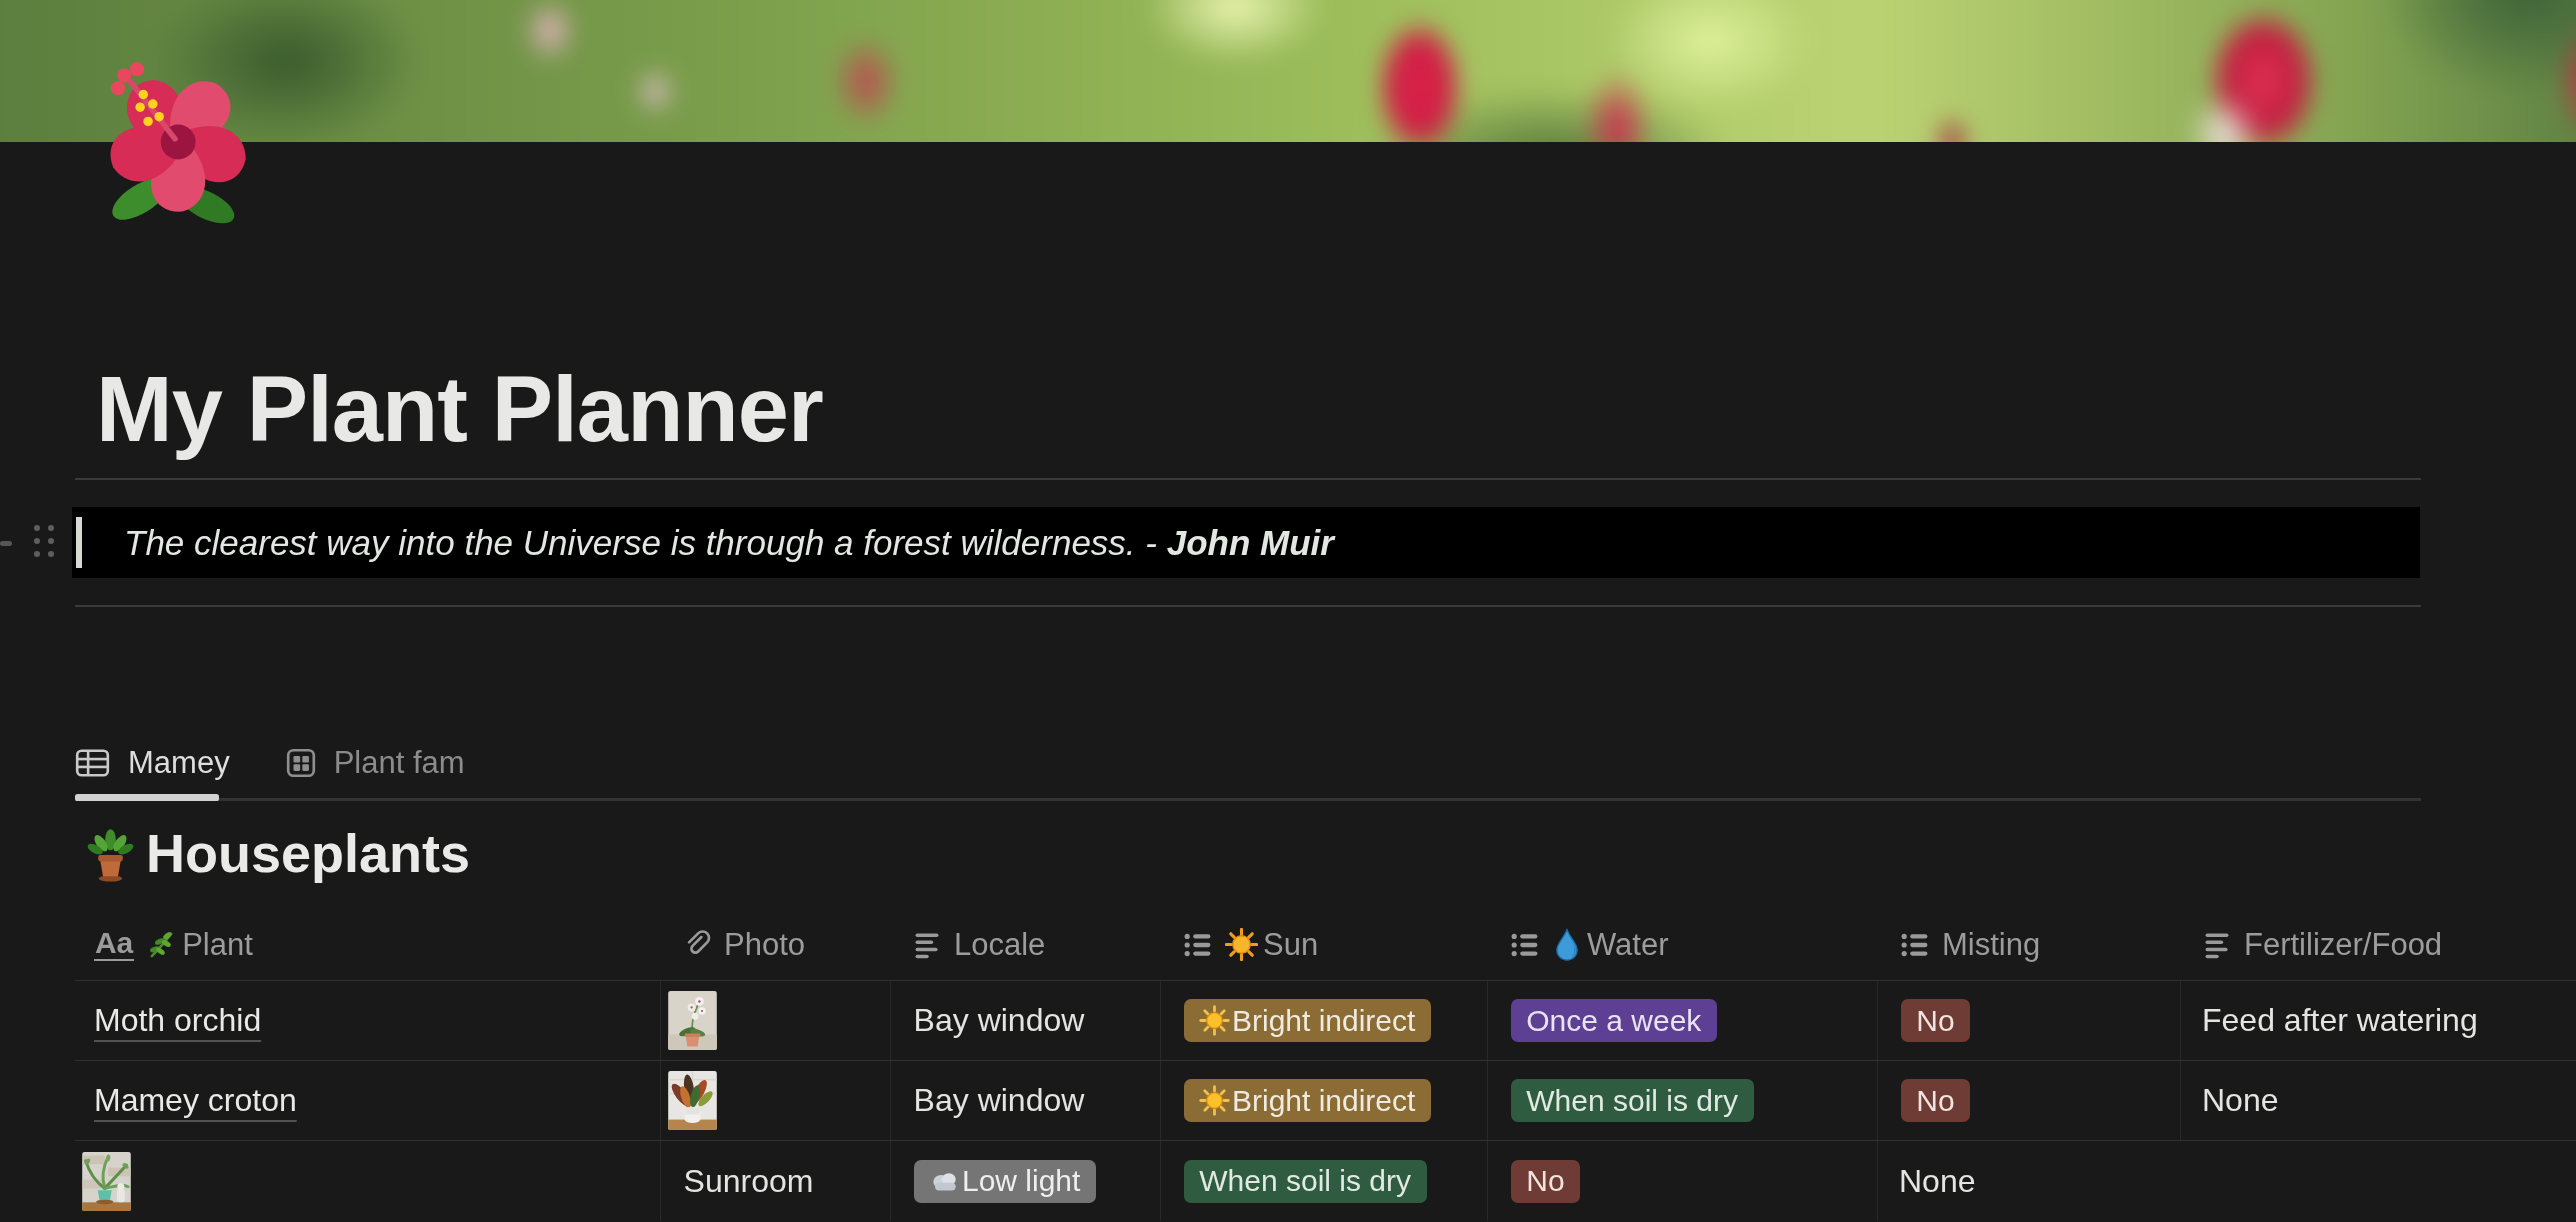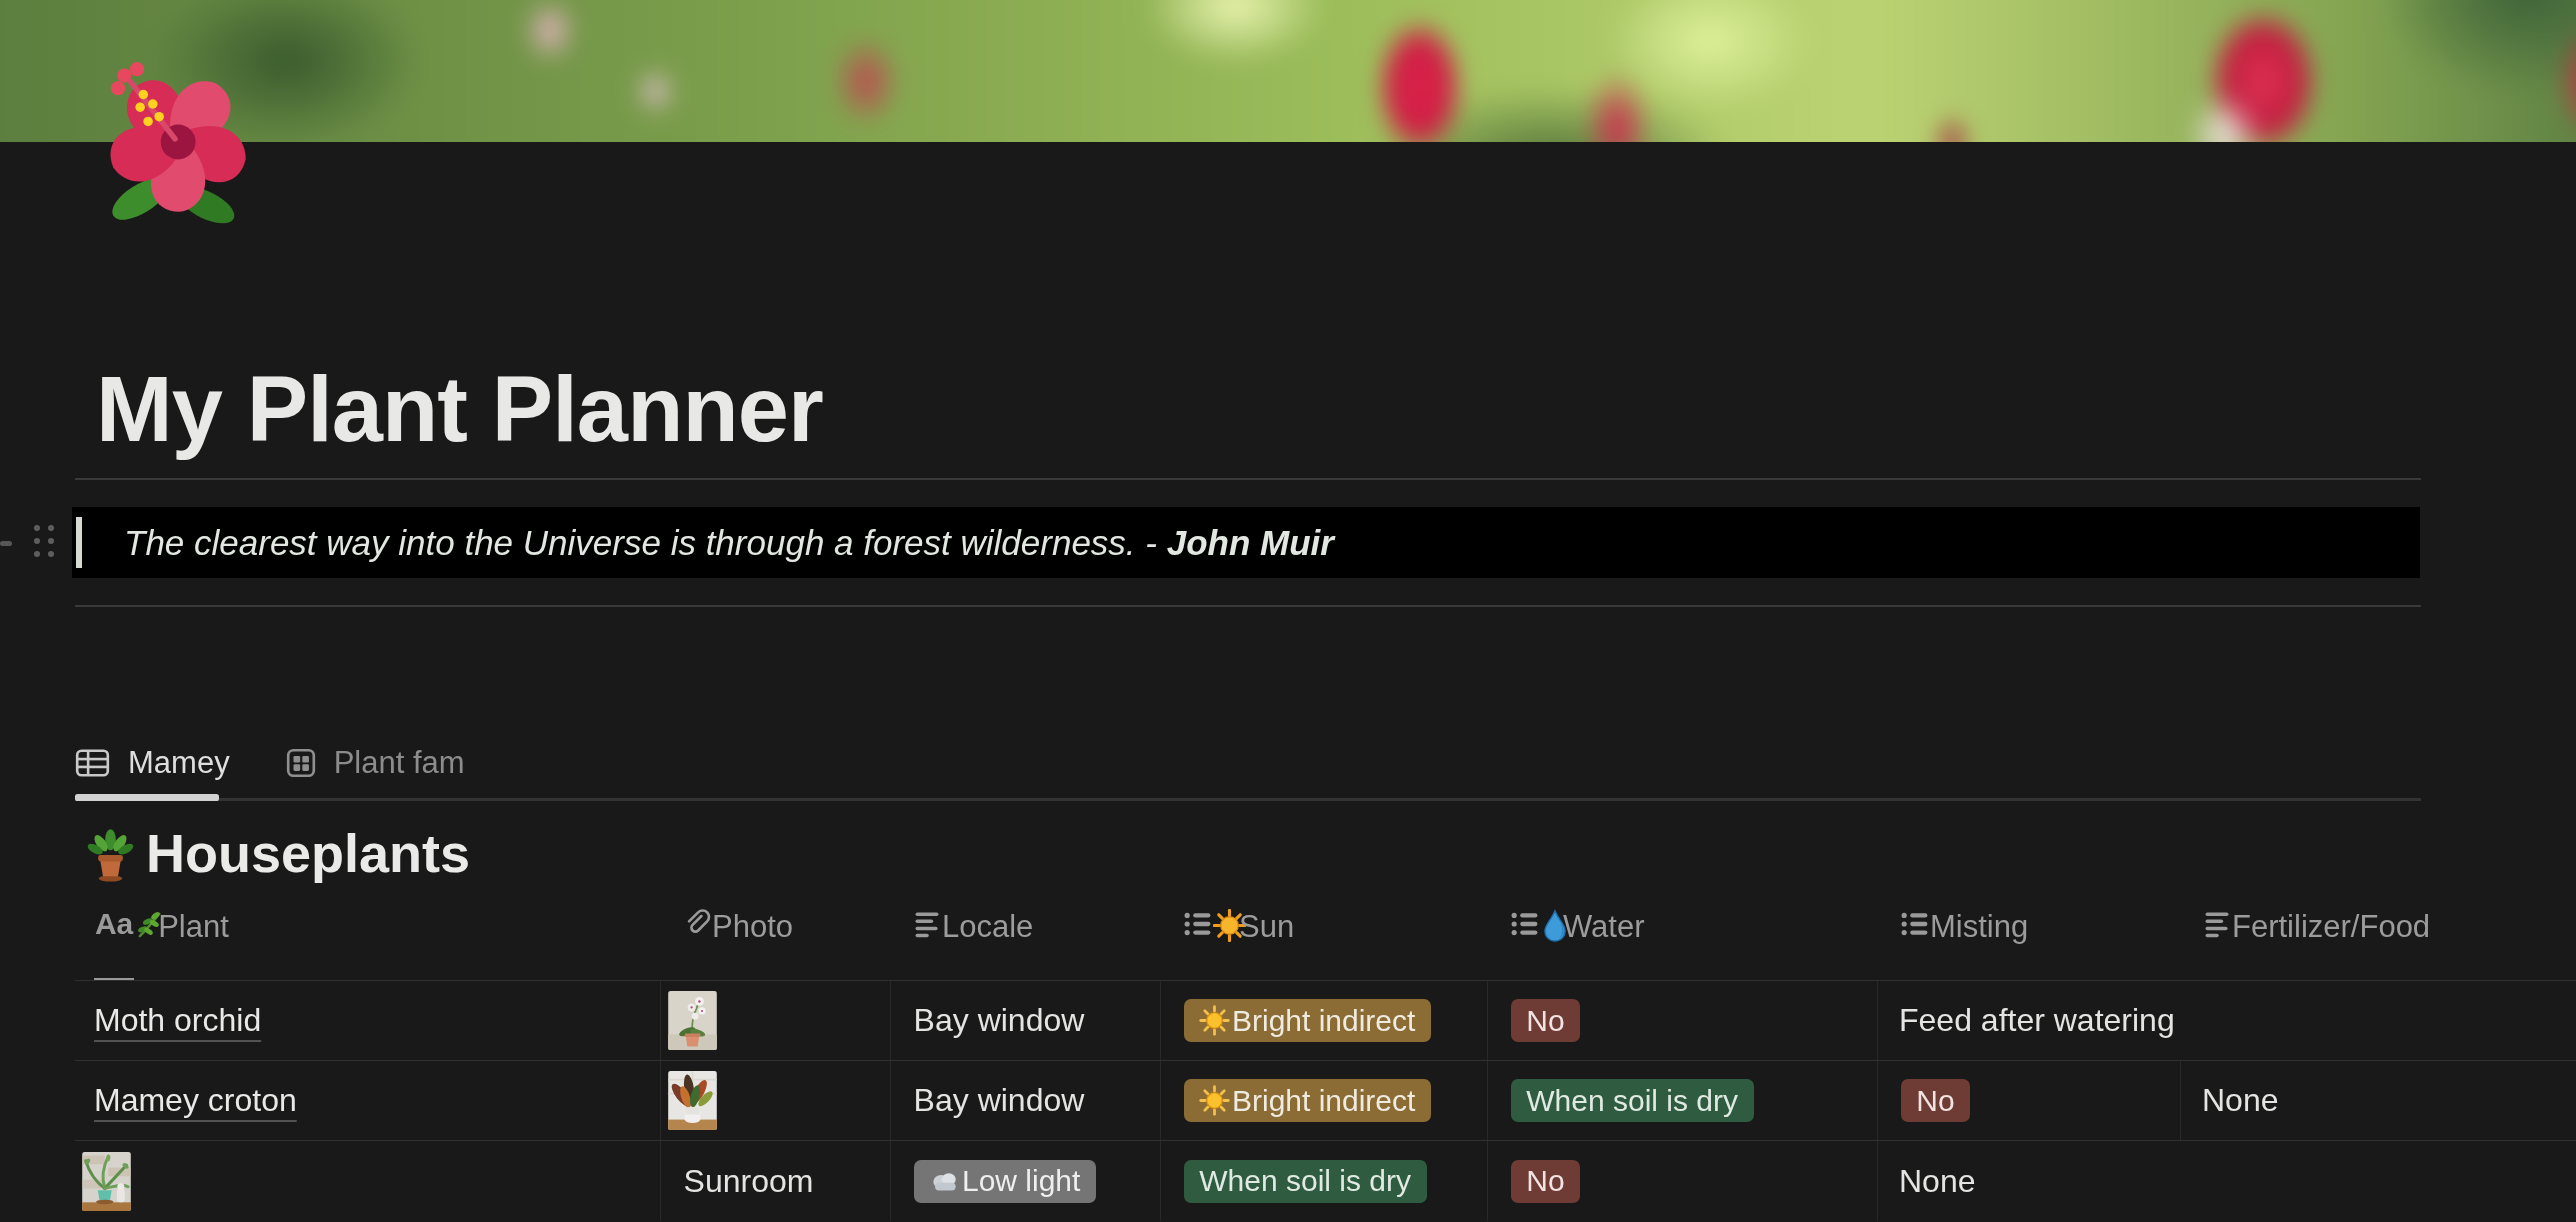--- a/index.html
+++ b/index.html
@@ -56,21 +56,21 @@
   .tab .tab-label{color:#8c8c8c;}
   .tabs-border{position:absolute;left:75px;top:798px;width:2346px;height:2.6px;background:#333333;}
   .tab-underline{position:absolute;left:75px;top:794px;width:144px;height:7px;border-radius:2.6px;background:#d2d2d2;}
   
   .db-title{position:absolute;left:87px;top:824px;display:flex;align-items:flex-end;gap:12px;}
   .db-title .db-title-text{font-size:54px;font-weight:700;color:#eaeae8;line-height:1.1;}
   
   .table{position:absolute;left:0;top:909px;width:2576px;}
   .tgrid{display:grid;grid-template-columns:586px 230px 270px 327px 390px 303px 1fr;margin-left:75px;}
   .thead{height:71px;border-bottom:1.7px solid #303030;}
-  .th{display:flex;padding-left:21px;color:#9c9c9c;font-size:31px;white-space:nowrap;overflow:hidden;}
+  .th{display:flex;align-items:center;gap:12px;padding-left:21px;color:#9c9c9c;font-size:31px;white-space:nowrap;overflow:hidden;}
   .th .emoji{margin-right:-7px;}
   .th.th-plant{padding-left:19px;}
   .trow{height:79px;border-bottom:1.7px solid #313131;}
   .trow:last-child{border-bottom:none;height:80px;}
   .td{display:flex;align-items:center;padding-left:22.6px;border-right:1.7px solid #292929;font-size:32px;color:#e4e4e2;overflow:hidden;white-space:nowrap;}
   .td:last-child{border-right:none;padding-left:21px;}
   .td-plant{padding-left:19px;}
   .plant-link{color:#e9e9e7;text-decoration:underline;text-decoration-color:#525252;text-decoration-thickness:2.2px;text-underline-offset:8.7px;cursor:pointer;}
   .td-photo{padding-left:7px;}
   .thumb{display:block;width:49px;height:59px;border-radius:2.6px;overflow:hidden;}
@@ -313,20 +313,25 @@
               <line x1="25.6" y1="25.6" x2="29.3" y2="29.3"></line>
             <line x1="6.7" y1="29.3" x2="10.4" y2="25.6"></line>
               <line x1="25.6" y1="10.4" x2="29.3" y2="6.7"></line>
           </g>
           <circle cx="18" cy="18" r="9" fill="#fbc12d" stroke="#e09410" stroke-width="1.4"></circle>
         </svg>
           <i>Bright indirect</i>
       </span>
     </div>
     <div class="td">
+      <span class="tag tag-purple">
+          <i>Once a week</i>
+        </span>
+    </div>
+    <div class="td">
       <span class="tag tag-red">
           <i>No</i>
         </span>
     </div>
     <div class="td">
         <span>Feed after watering</span>
       </div>
   </div>
 
   <div class="tgrid trow">

